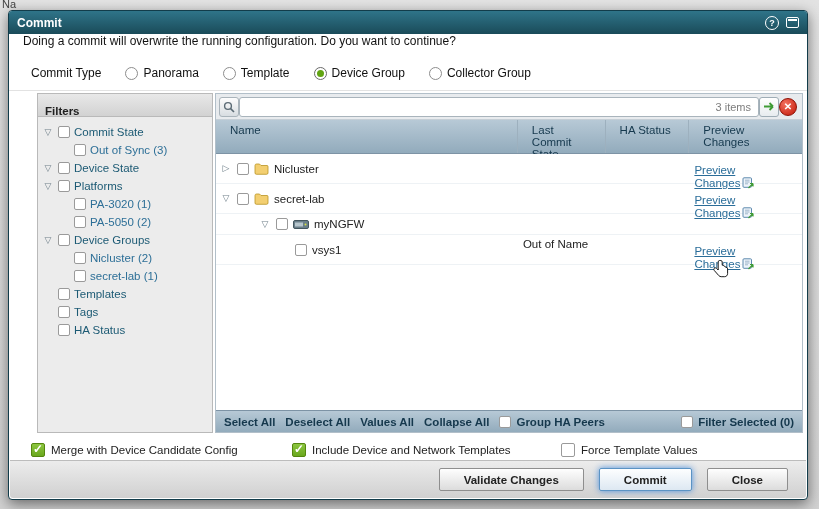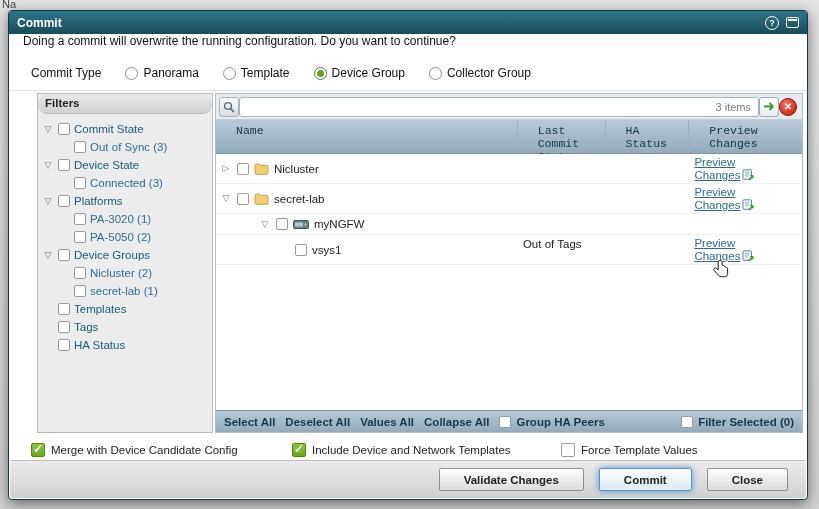--- a/index.html
+++ b/index.html
@@ -50,21 +50,21 @@
   .top-divider { position:absolute; left:0; right:0; top:79px; border-top:1px solid #e2e2e2; }
 
   
   .filters {
     position:absolute; left:28px; top:82px; width:176px; height:340px;
     background:#ececec; border:1px solid #b9b9b9;
   }
   .filters-header {
     height:20px; background:linear-gradient(#e8e8e8,#d2d2d2);
     border-bottom:1px solid #b9b9b9; font-size:11.5px; font-weight:bold;
-    color:#222; padding:3px 7px;border-radius:9px;
+    color:#222; padding:11px 7px;
   }
   .filters-body { padding:6px 4px; font-size:11.5px; }
   .f-row { display:flex; align-items:center; height:18px; gap:4px; }
   .f-row.child { padding-left:32px; }
   .f-row.leaf  { padding-left:16px; }
   .tri { width:12px; color:#6e7f89; font-size:9px; text-align:center; line-height:1; }
   .cb { width:12px; height:12px; background:#fff; border:1px solid #9a9a9a; border-radius:2px; position:relative; flex:none; }
   .cb.lg { width:14px; height:14px; }
   .cb.green { background:linear-gradient(#8cc63f,#6aa81d); border-color:#54860e; }
   .cb.green::after {
@@ -104,31 +104,31 @@
     background:radial-gradient(circle at 35% 30%, #f3705f, #c21807);
     color:#fff; font-size:10px; font-weight:bold;
     display:flex; align-items:center; justify-content:center; flex:none; margin-right:2px;
   }
 
   .thead {
     height:34px; background:linear-gradient(#b7c9d6,#92abbc);
     border-bottom:1px solid #7d93a5; display:flex;
     font-size:11.5px; color:#15384d; flex:none;
   }
-  .th { padding:4px 20px; border-left:1px solid #9db0be;font-family:Liberation Mono, monospace; }
+  .th { padding:4px 14px; border-left:1px solid #9db0be; }
   .th:first-child { border-left:none; }
   .th-name { width:302px; } .th-lcs { width:88px; } .th-ha { width:84px; } .th-prev { width:114px; }
   .wrap-lcs { display:inline-block; max-width:70px; }
   .wrap-prev { display:inline-block; max-width:55px; }
 
   .tbody { flex:1; background:#fff; overflow:hidden; }
   .trow { display:flex; border-bottom:1px solid #eef2f5; font-size:11.5px; color:#222; }
   .td { padding:3px 6px; }
   .td-name { width:302px; display:flex; align-items:center; gap:5px; padding:2px 4px; }
-  .td-lcs { width:88px; } .td-ha { width:84px; } .td-prev { width:114px; padding-top:2px; }
+  .td-lcs { width:88px; } .td-ha { width:84px; } .td-prev { width:114px; padding-top:10px; }
   .indent34 { width:34px; flex:none; } .indent70 { width:70px; flex:none; }
   .prev-link { color:#2a6d99; text-decoration:underline; line-height:13px; cursor:pointer; }
   .prev-link svg { vertical-align:-2px; margin-left:2px; }
 
   .tfoot {
     height:22px; background:linear-gradient(#b7c9d6,#92abbc);
     border-top:1px solid #7d93a5; display:flex; align-items:center;
     gap:10px; padding:0 8px; font-size:11.5px; font-weight:bold; color:#15384d; flex:none;
   }
   .foot-pair { display:flex; align-items:flex-end; gap:5px; }
@@ -205,24 +205,20 @@
       </div>
       <div class="f-row child">
         <span class="cb"></span>
         <span class="f-label child">Out of Sync (3)</span>
       </div>
       <div class="f-row">
         <span class="tri">▽</span>
         <span class="cb"></span>
         <span class="f-label group">Device State</span>
       </div>
-      <div class="f-row child">
-        <span class="cb"></span>
-        <span class="f-label child">Connected (3)</span>
-      </div>
       <div class="f-row">
         <span class="tri">▽</span>
         <span class="cb"></span>
         <span class="f-label group">Platforms</span>
       </div>
       <div class="f-row child">
         <span class="cb"></span>
         <span class="f-label child">PA-3020 (1)</span>
       </div>
       <div class="f-row child">
@@ -349,21 +345,21 @@
         <div class="td td-ha"></div>
         <div class="td td-prev"></div>
       </div>
 
       <div class="trow" style="height:30px">
         <div class="td-name">
           <span class="indent70"></span>
           <span class="cb"></span>
           <span>vsys1</span>
         </div>
-        <div class="td td-lcs">Out of Tags</div>
+        <div class="td td-lcs">Out of Name</div>
         <div class="td td-ha"></div>
         <div class="td td-prev">
           <span class="prev-link">
             <span>Preview</span><br>
             <span>Changes</span><svg width="12" height="12" viewBox="0 0 12 12">
                 <rect x="1" y="0.8" width="8.5" height="9.5" rx="1" fill="#eef4fa" stroke="#5c89ad"></rect>
                 <path d="M3 3.2 H7.5 M3 5 H7.5 M3 6.8 H6" stroke="#8aa7bf" stroke-width="0.8"></path>
                 <path d="M6.5 11 L11 6.5 M11 6.5 h-3 M11 6.5 v3" stroke="#3f9c35" stroke-width="1.2" fill="none"></path>
               </svg>
           </span>

